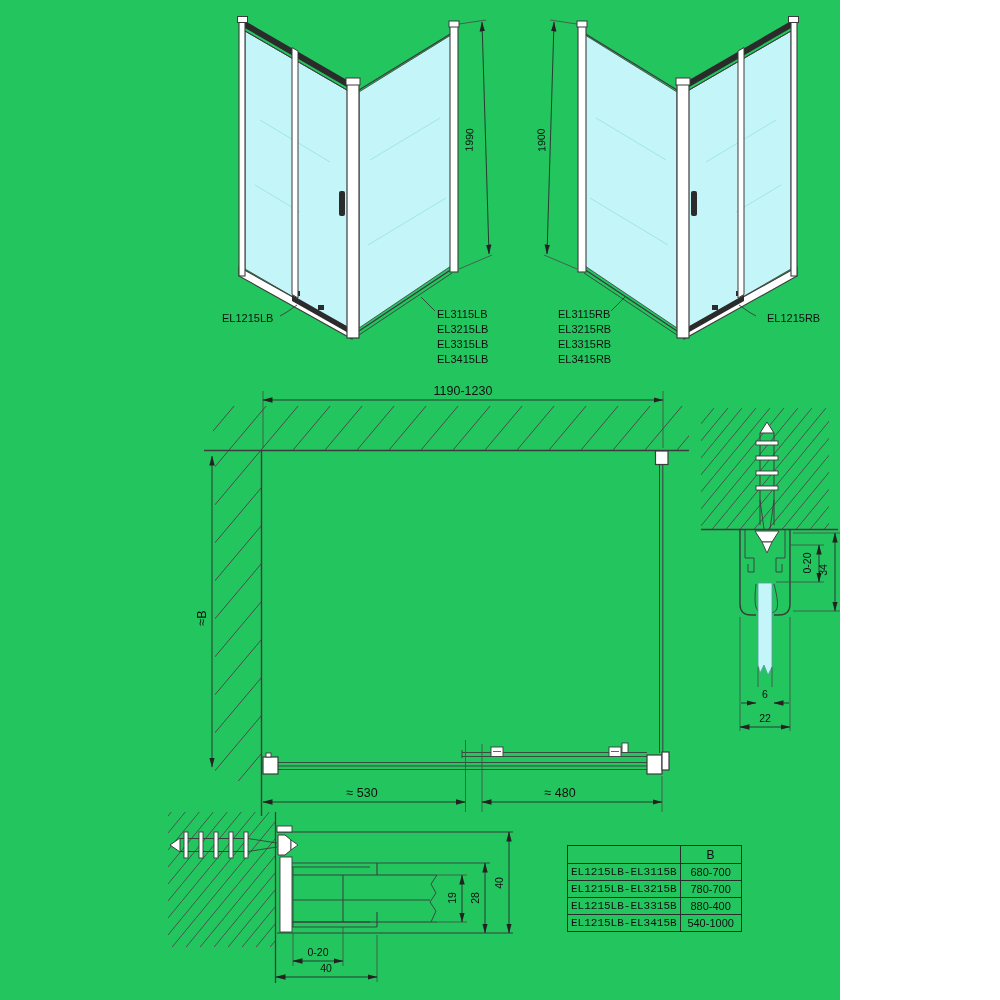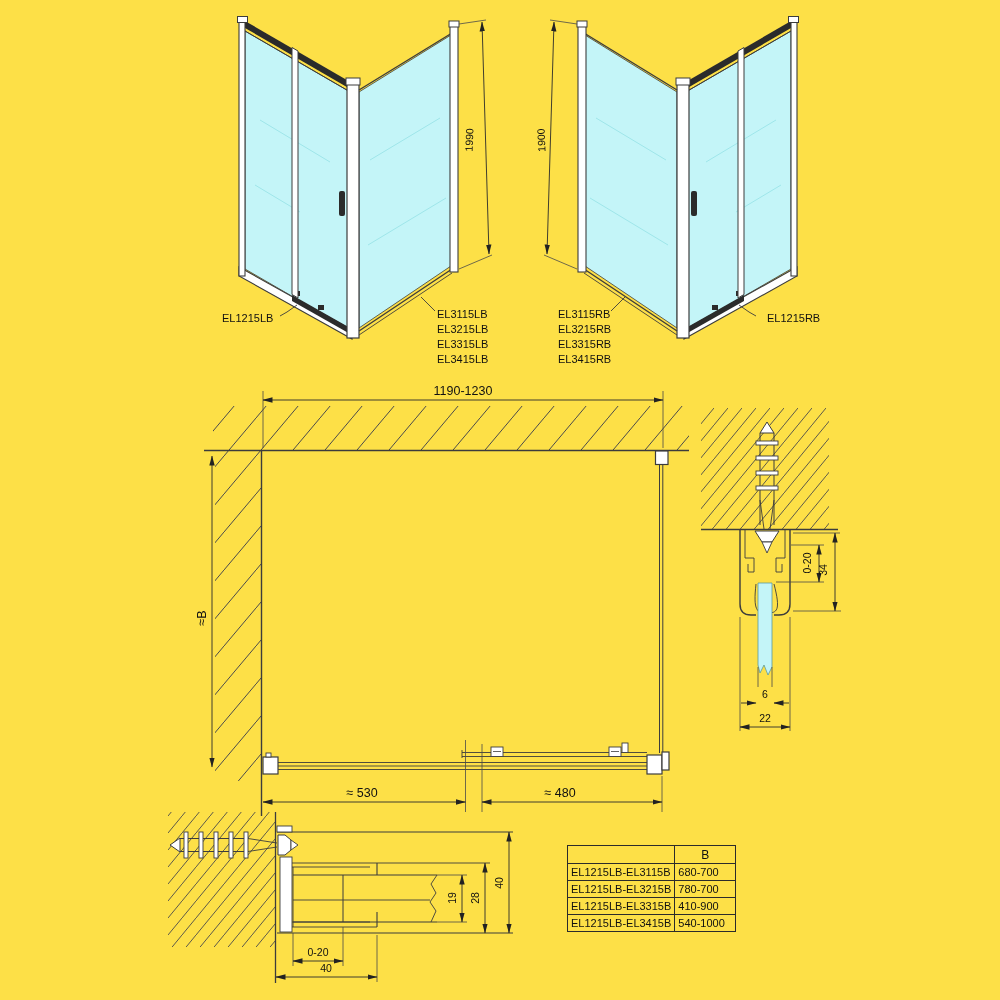--- a/index.html
+++ b/index.html
@@ -1,33 +1,33 @@
 <!DOCTYPE html>
 <html><head>
 <meta charset="utf-8">
 <style>
   html,body{margin:0;padding:0;background:#fff;}
-  #stage{position:relative;width:1000px;height:1000px;background:#fde047;overflow:hidden;
+  #stage{position:relative;width:840px;height:1000px;background:#22c55e;overflow:hidden;
          font-family:"Liberation Sans",sans-serif;}
   svg{position:absolute;left:0;top:0;}
   svg text{fill:#111;font-family:"Liberation Sans",sans-serif;}
   .t11{font-size:11px;}
   .t10{font-size:10.5px;}
   .t12{font-size:12.5px;}
   .ln{stroke:#3c3c3c;fill:none;}
   .ext{stroke:#4a4a4a;stroke-width:.8;fill:none;}
   .dim{stroke:#2a2a2a;stroke-width:.9;fill:none;}
   .white{fill:#fff;stroke:#3c3c3c;}
   .dark{fill:#2b2b2b;stroke:none;}
   .streak{stroke:#9fe6ea;stroke-width:1;fill:none;}
   #size-table{position:absolute;left:567px;top:845px;border-collapse:collapse;}
   #size-table td{border:1px solid #2b2b2b;font-size:11px;color:#111;
                  padding:0 3px;white-space:nowrap;}
-  #size-table td.combo{width:95px;height:16px;text-align:left;}
-  #size-table td.bval{width:54px;}
+  #size-table td.combo{width:95px;height:16px;text-align:left;font-family:Liberation Mono, monospace;}
+  #size-table td.bval{width:54px;text-align:center;}
   #size-table tr.hdr td{height:17px;font-size:12px;text-align:center;}
 </style>
 </head>
 <body>
 
 <div id="stage">
 
 <svg width="1000" height="1000" viewBox="0 0 1000 1000">
   <defs>
     <marker id="arw" viewBox="0 0 10 7" markerWidth="10" markerHeight="7" refX="9.5" refY="3.5" orient="auto-start-reverse" markerUnits="userSpaceOnUse">
@@ -276,21 +276,21 @@
   <tr>
     <td class="combo">EL1215LB-EL3115B</td>
     <td class="bval">680-700</td>
   </tr>
   <tr>
     <td class="combo">EL1215LB-EL3215B</td>
     <td class="bval">780-700</td>
   </tr>
   <tr>
     <td class="combo">EL1215LB-EL3315B</td>
-    <td class="bval">410-900</td>
+    <td class="bval">880-400</td>
   </tr>
   <tr>
     <td class="combo">EL1215LB-EL3415B</td>
     <td class="bval">540-1000</td>
   </tr>
 </tbody>
     </table>
 
 </div>
 

